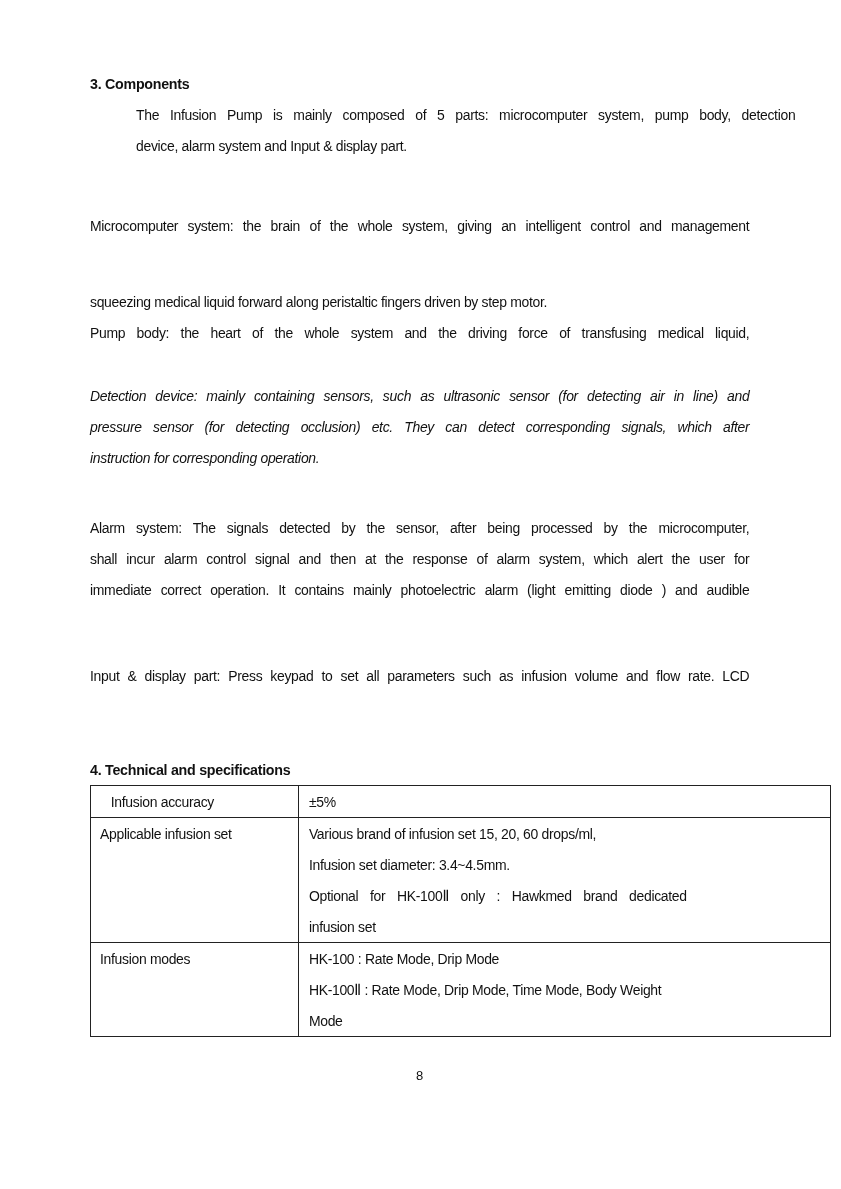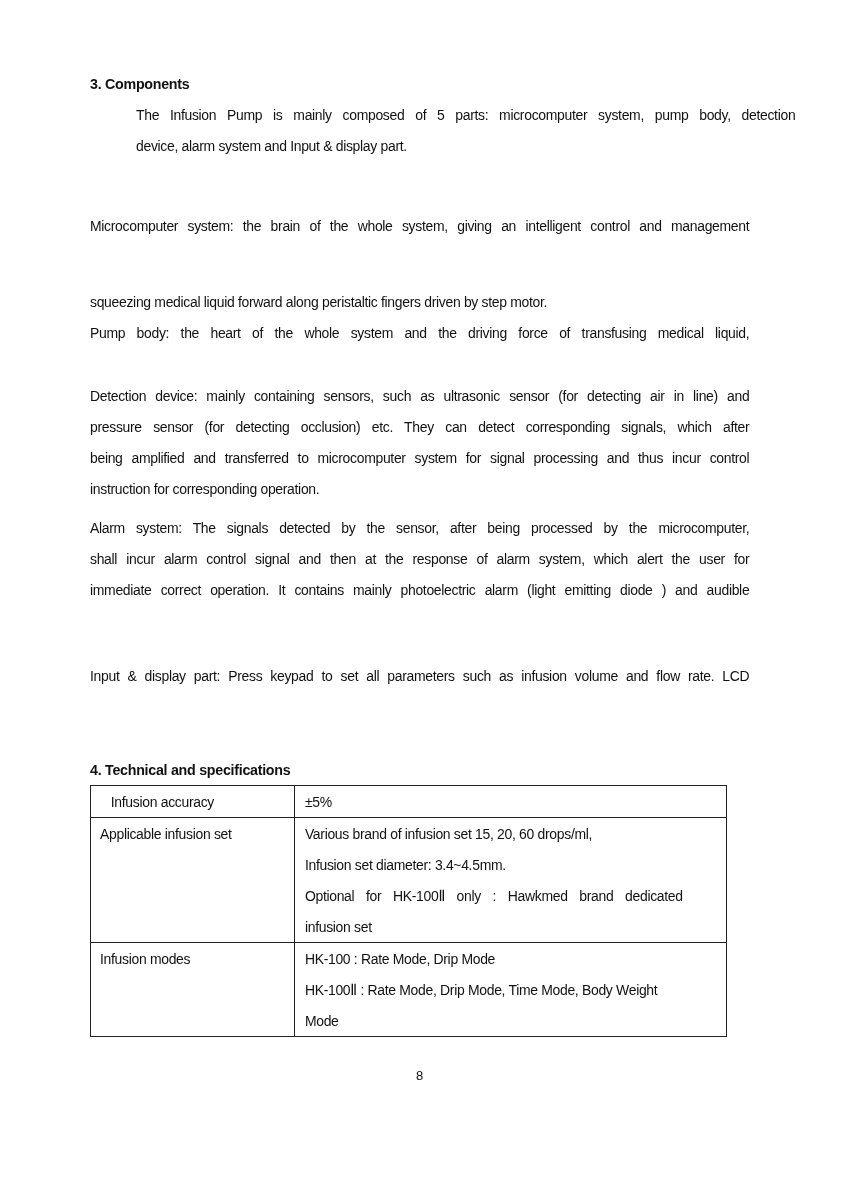--- a/index.html
+++ b/index.html
@@ -4,21 +4,21 @@
 <style>
   html, body { margin: 0; padding: 0; background: #ffffff; }
   body { width: 841px; height: 1189px; position: relative; overflow: hidden;
          font-family: "Liberation Sans", sans-serif; color: #111; }
   .page { position: absolute; left: 90px; top: 0; width: 660px; }
   .h { position: absolute; left: 0; font-weight: bold; font-size: 15.5px; letter-spacing: -0.3px; transform: scaleX(0.92); transform-origin: left; white-space: nowrap; }
   .p { position: absolute; left: 0; width: 660px; font-size: 15.5px; line-height: 31px; text-align: justify; text-align-last: left; letter-spacing: -0.35px; }
   .p .ln { display: block; text-align: justify; text-align-last: justify; height: 31px; white-space: nowrap; }
   .p .ln.last { text-align-last: left; }
   .p .ln span { display: inline-block; transform: scaleX(0.9); transform-origin: left; width: 111%; text-align: justify; text-align-last: inherit; }
-  table.spec { position: absolute; left: 0; top: 785px; width: 637px; border-collapse: collapse; font-size: 15.5px; letter-spacing: -0.35px; }
+  table.spec { position: absolute; left: 0; top: 785px; width: 741px; border-collapse: collapse; font-size: 15.5px; letter-spacing: -0.35px; }
   table.spec td { border: 1.5px solid #222; vertical-align: top; padding: 0; }
   td.k { width: 207px; }
   td.k span, td.v span { display: block; line-height: 31px; height: 31px; white-space: nowrap; transform: scaleX(0.9); transform-origin: left; }
   td.k span { padding-left: 10px; }
   td.k.ind span { padding-left: 22px; }
   td.v span { padding-left: 11px; }
   .pnum { position: absolute; left: 416px; top: 1068px; font-size: 13px; font-family: "Liberation Sans", sans-serif; }
 </style>
 </head>
 <body>
@@ -33,24 +33,23 @@
 
   <div class="p" style="top:210px;">
     <span class="ln"><span>Microcomputer system: the brain of the whole system, giving an intelligent control and management</span></span>
   </div>
 
   <div class="p" style="top:286px;">
     <span class="ln last"><span>squeezing medical liquid forward along peristaltic fingers driven by step motor.</span></span>
     <span class="ln"><span>Pump body: the heart of the whole system and the driving force of transfusing medical liquid,</span></span>
   </div>
 
-  <div class="p" style="top:380px;">
+  <div class="p" style="top:380px;font-style:italic;">
     <span class="ln"><span>Detection device: mainly containing sensors, such as ultrasonic sensor (for detecting air in line) and</span></span>
     <span class="ln"><span>pressure sensor (for detecting occlusion) etc. They can detect corresponding signals, which after</span></span>
-    <span class="ln"><span>being amplified and transferred to microcomputer system for signal processing and thus incur control</span></span>
     <span class="ln last"><span>instruction for corresponding operation.</span></span>
   </div>
 
   <div class="p" style="top:512px;">
     <span class="ln"><span>Alarm system: The signals detected by the sensor, after being processed by the microcomputer,</span></span>
     <span class="ln"><span>shall incur alarm control signal and then at the response of alarm system, which alert the user for</span></span>
     <span class="ln"><span>immediate correct operation. It contains mainly photoelectric alarm (light emitting diode ) and audible</span></span>
   </div>
 
   <div class="p" style="top:660px;">

